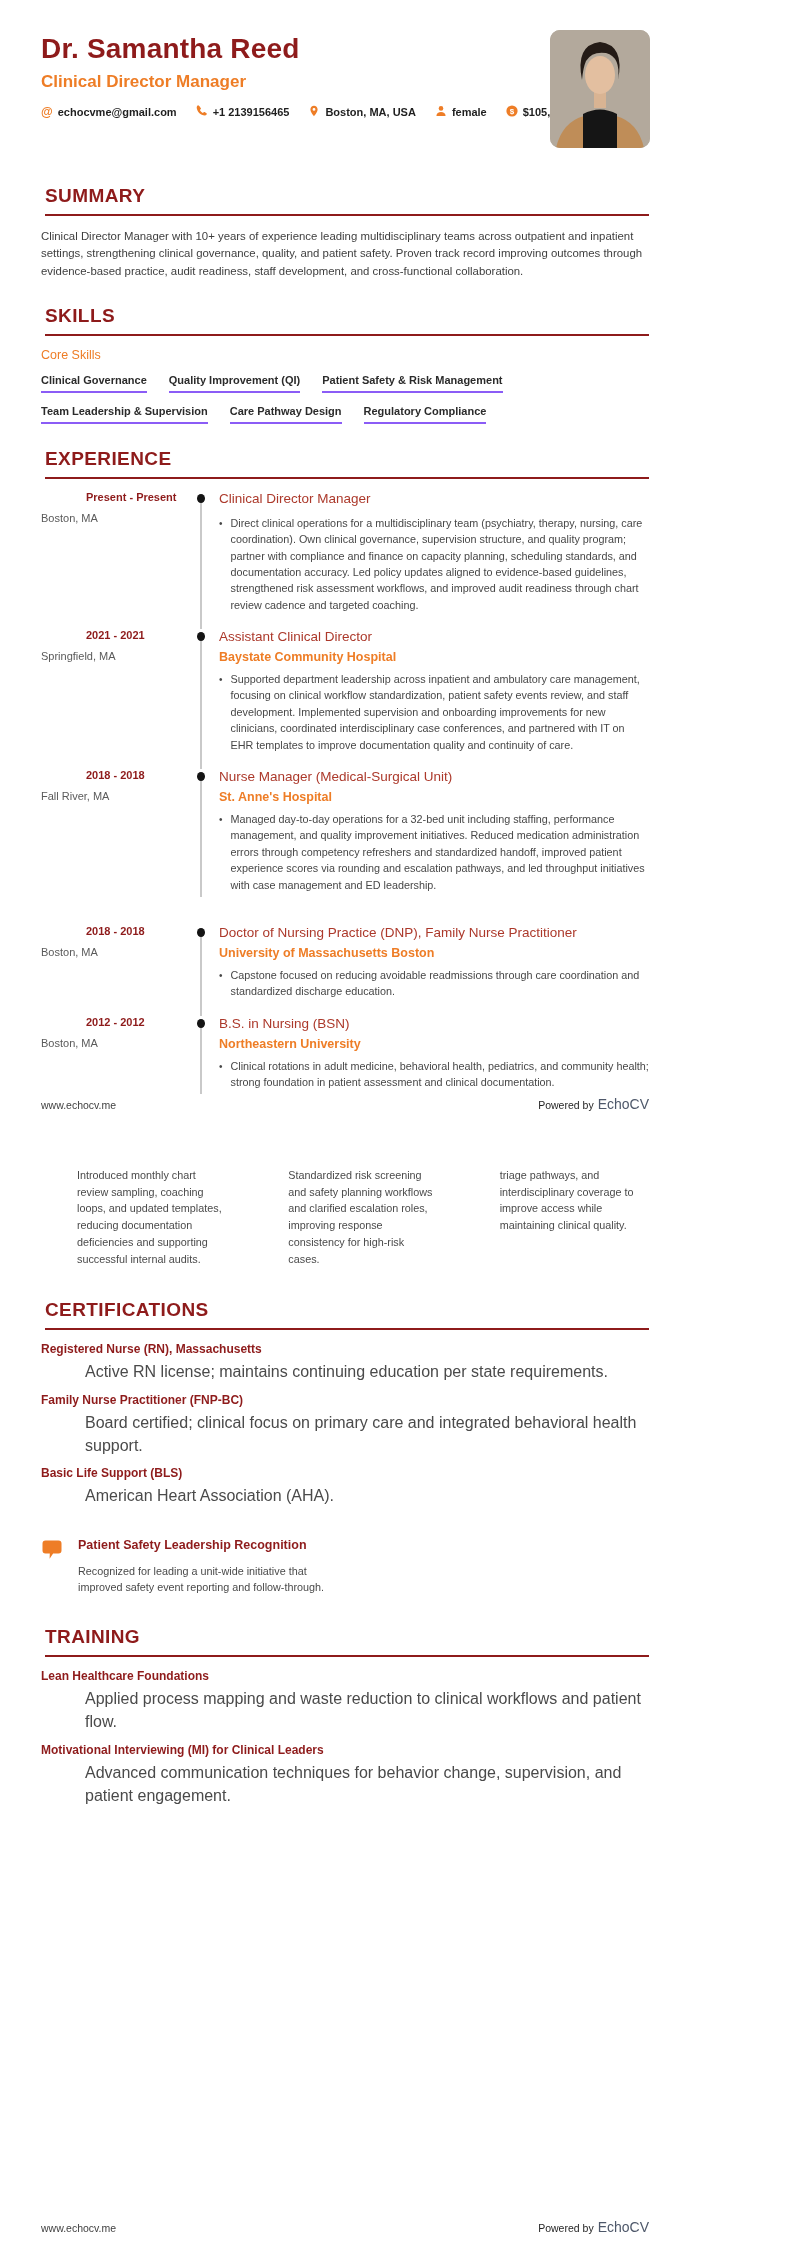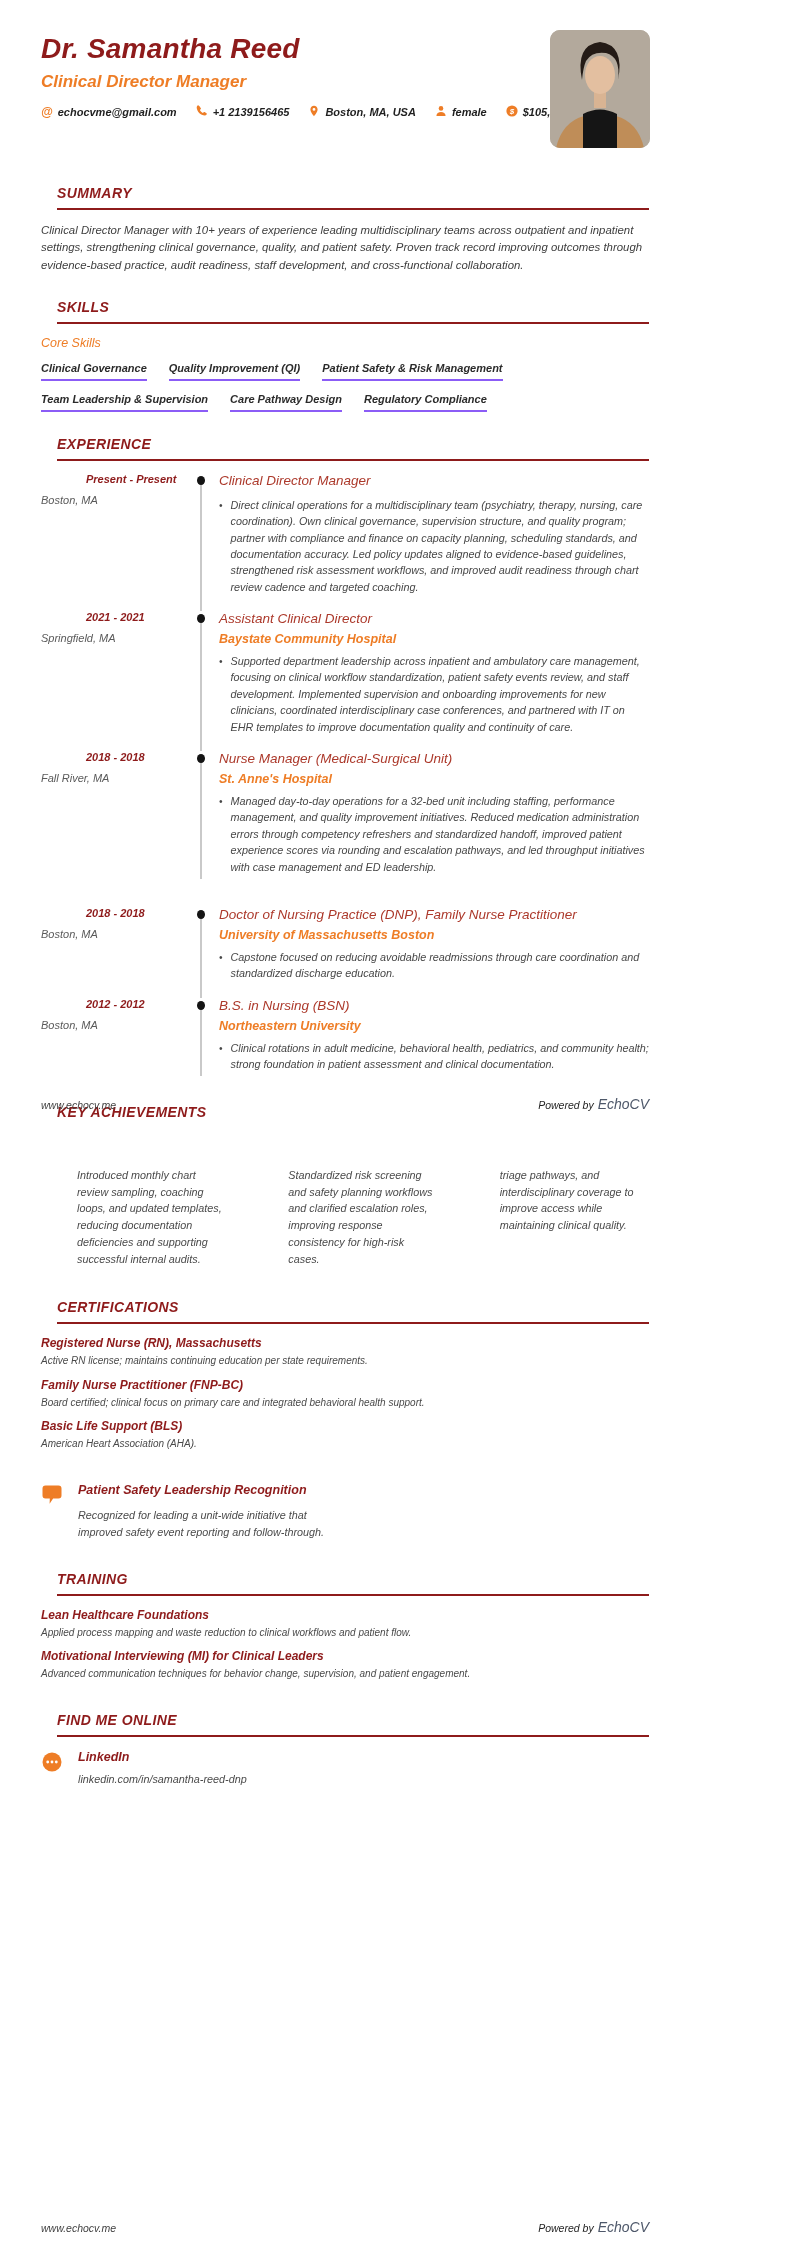--- a/index.html
+++ b/index.html
@@ -7,37 +7,37 @@
     --red:#AC392B;
     --orange:#EE7D26;
     --ink:#262626;
     --body:#474747;
     --muted:#5a5a5a;
     --line:#c9c9c9;
   }
   *{box-sizing:border-box;}
   html,body{margin:0;padding:0;background:#ffffff;}
   body{font-family:"Liberation Sans", sans-serif;color:var(--body);width:794px;}
-  .page{position:relative;width:690px;height:1123px;background:#fff;overflow:hidden;font-style:italic;}
+  .page{position:relative;width:690px;height:1123px;background:#fff;overflow:hidden;}
   .content{padding:0 41px;}
 
   
   .hdr{position:relative;padding-top:34px;}
   .name{margin:0;font-size:28px;line-height:1.1;font-weight:bold;color:var(--maroon);letter-spacing:.2px;}
   .subtitle{margin-top:7px;font-size:17px;font-weight:bold;color:var(--orange);}
   .contacts{display:flex;align-items:center;gap:19px;margin-top:13px;font-size:11px;font-weight:bold;color:#1f1f1f;flex-wrap:wrap;}
   .contact{display:flex;align-items:center;gap:5px;}
   .at-glyph{color:var(--orange);font-size:12px;font-weight:bold;}
   .photo{position:absolute;top:30px;right:-1px;width:100px;height:118px;border-radius:10px;overflow:hidden;background:#b3a99c;}
   .photo svg{display:block;width:100%;height:100%;}
 
   
   .sec{margin-top:24px;}
   .sec-summary{margin-top:66px;}
-  .sec h2{margin:0 0 12px 16px;font-size:14px;font-weight:bold;color:var(--maroon);letter-spacing:.4px;
+  .sec h2{margin:0 0 12px 4px;font-size:19px;font-weight:bold;color:var(--maroon);letter-spacing:.4px;
     border-bottom:2.5px solid var(--maroon);padding-bottom:7px;}
   .para{margin:0;font-size:11.4px;line-height:1.55;color:#3e3e3e;}
 
   
   .group-label{font-size:12.5px;color:var(--orange);margin:2px 0 12px 0;}
   .chips{display:flex;flex-wrap:wrap;column-gap:22px;row-gap:12px;}
   .chip{font-size:11px;font-weight:bold;color:#2b2b2b;border-bottom:2px solid #8b5cf6;padding-bottom:5px;}
 
   
   .xitem{display:grid;grid-template-columns:148px 30px 1fr;margin-bottom:8px;}
@@ -51,21 +51,21 @@
   .jtitle{font-size:13.5px;color:var(--red);line-height:1.25;}
   .jcompany{font-size:12.5px;font-weight:bold;color:var(--orange);margin-top:4px;}
   .blt{display:flex;gap:8px;margin-top:7px;font-size:10.8px;line-height:1.52;color:var(--body);}
   .blt .bm{font-size:10px;margin-top:1px;color:var(--body);}
   .ach-desc-grid{display:grid;grid-template-columns:1fr 1fr 1fr;column-gap:26px;padding-top:44px;}
   .ach-desc-grid p{margin:0;padding-left:36px;font-size:10.8px;line-height:1.55;color:#4a4a4a;}
 
   
   .citem{margin-bottom:9px;}
   .cname{font-size:12px;font-weight:bold;color:var(--maroon);}
-  .cdesc{font-size:10px;color:#4a4a4a;margin-top:4px;line-height:1.45;}
+  .cdesc{font-size:16px;color:#4a4a4a;margin-top:4px;line-height:1.45;margin-left:44px;}
 
   
   .irow{display:grid;grid-template-columns:30px 1fr;column-gap:7px;align-items:start;}
   .irow .iicon{padding-top:2px;}
   .ititle{font-size:12.5px;font-weight:bold;color:var(--maroon);line-height:1.4;max-width:250px;}
   .idesc{font-size:10.8px;color:#4a4a4a;line-height:1.55;margin-top:8px;max-width:252px;}
   .iurl{font-size:10.8px;color:#4a4a4a;margin-top:7px;}
 
   
   .pfooter{position:absolute;left:41px;right:41px;bottom:11px;display:flex;justify-content:space-between;align-items:baseline;}
@@ -297,37 +297,20 @@
       <div class="citem">
         <div class="cname">Lean Healthcare Foundations</div>
         <div class="cdesc">Applied process mapping and waste reduction to clinical workflows and patient flow.</div>
       </div>
       <div class="citem">
         <div class="cname">Motivational Interviewing (MI) for Clinical Leaders</div>
         <div class="cdesc">Advanced communication techniques for behavior change, supervision, and patient engagement.</div>
       </div>
     </section>
 
-    <section class="sec" style="margin-top:30px;">
-      <h2>FIND ME ONLINE</h2>
-      <div class="irow">
-        <span class="iicon">
-          <svg width="22" height="22" viewBox="0 0 22 22">
-              <circle cx="11" cy="11" r="9.5" fill="#EE7D26"></circle>
-              <circle cx="6.7" cy="11" r="1.4" fill="#ffffff"></circle>
-              <circle cx="11" cy="11" r="1.4" fill="#ffffff"></circle>
-              <circle cx="15.3" cy="11" r="1.4" fill="#ffffff"></circle>
-            </svg>
-        </span>
-        <div>
-          <div class="ititle">LinkedIn</div>
-          <div class="iurl">linkedin.com/in/samantha-reed-dnp</div>
-        </div>
-      </div>
-    </section>
 
   </div>
 
   <div class="pfooter">
     <span class="site">www.echocv.me</span>
     <span class="powered"><span>Powered by</span><span class="brand">EchoCV</span></span>
   </div>
 </div>
 
 </body></html>

